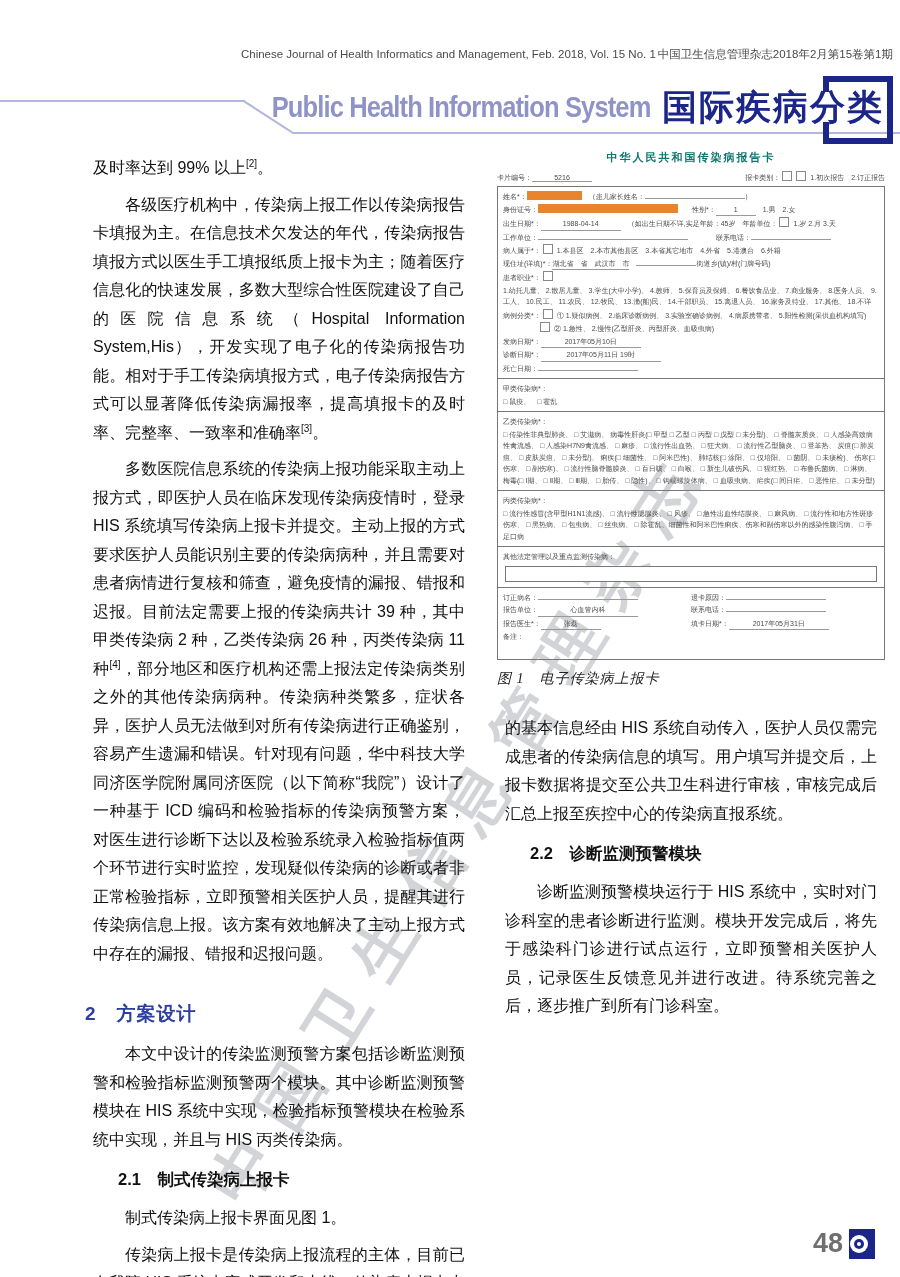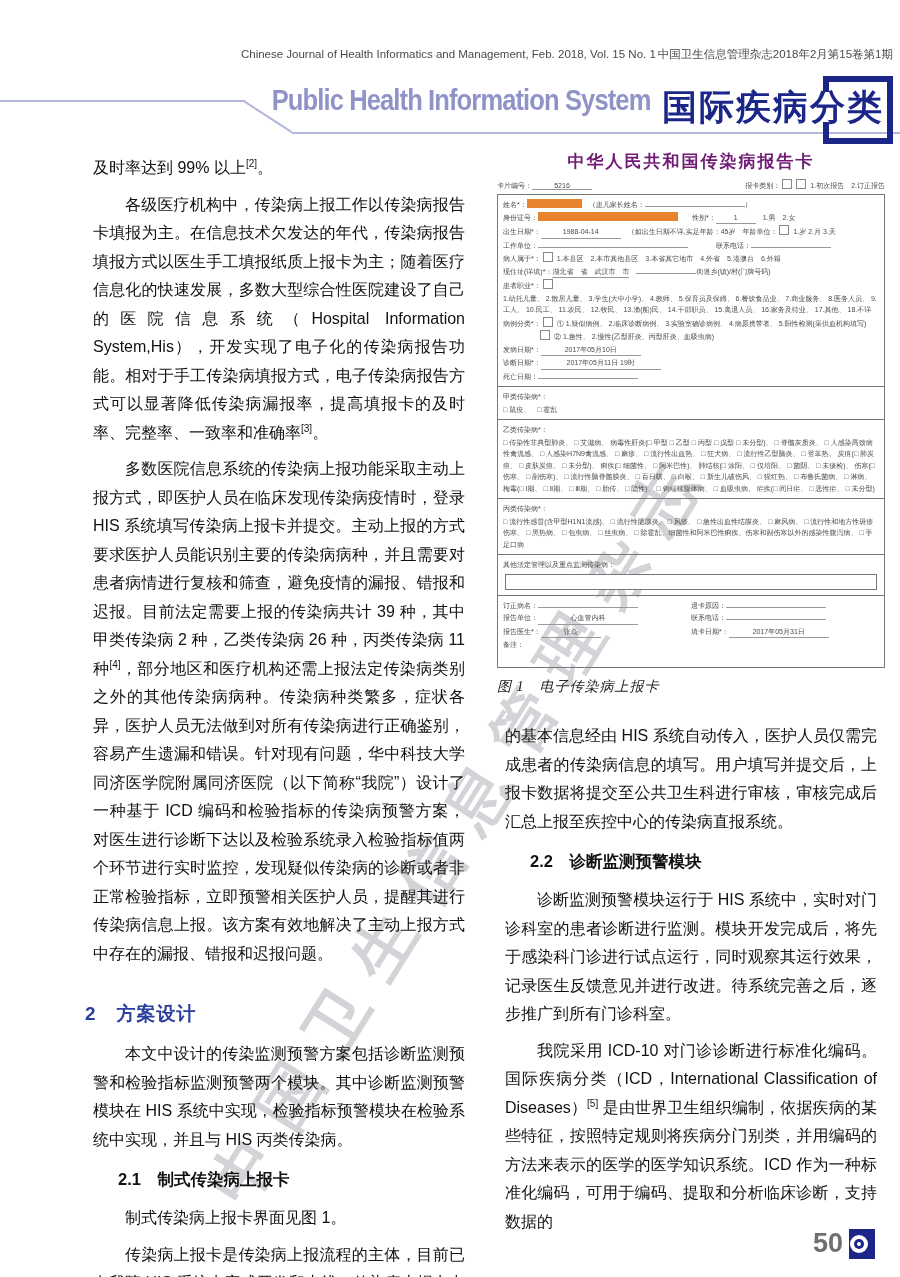--- a/index.html
+++ b/index.html
@@ -14,37 +14,37 @@
   .journal-line{position:absolute;top:47px;right:7px;z-index:2;font-size:11.5px;color:#4a4a4a;}
   .journal-line .cn{margin-left:2px;}
   .bl1{position:absolute;left:0;top:100px;width:245px;height:2px;background:#b3b7dd;z-index:2;}
   .bld{position:absolute;left:244px;top:100px;width:58px;height:2px;background:#b3b7dd;
        transform-origin:left top;transform:rotate(33deg);z-index:2;}
   .bl2{position:absolute;left:292px;top:132px;width:608px;height:2px;background:#b3b7dd;z-index:2;}
   .banner-frame{position:absolute;left:823px;top:76px;width:58px;height:56px;
                 border:6px solid #1b2688;z-index:3;}
   .banner-frame .gap{position:absolute;left:-6px;top:10px;width:6px;height:30px;background:#fff;}
   .banner-text{position:absolute;top:84px;right:16px;z-index:4;display:flex;
-               align-items:flex-start;gap:12px;white-space:nowrap;}
+               align-items:center;gap:12px;white-space:nowrap;}
   .banner-en{font-size:29px;font-weight:bold;color:#8f93c8;letter-spacing:-1px;
              transform:scaleX(.88);transform-origin:right center;}
   .banner-cn{font-size:35px;font-weight:bold;color:#1b2688;letter-spacing:2px;}
   
   .col{position:absolute;z-index:2;width:388px;}
   .col-left{left:85px;top:146px;}
   .col-right{left:497px;top:150px;}
   p.body{margin:8px;font-size:16px;line-height:28.5px;text-align:justify;color:#111;}
   p.indent{text-indent:2em;}
   sup.ref{font-size:10px;vertical-align:super;line-height:0;}
   h2.sec{margin:33px 0 13px 0;font-size:19px;font-weight:bold;color:#2c3f9e;letter-spacing:1px;}
   h3.sub{margin:15px 0 13px 0;font-size:16.5px;font-weight:bold;color:#111;padding-left:2em;}
   
   .figure{width:388px;color:#4a4a4a;}
   .f-title{text-align:center;font-family:"Liberation Serif",serif;font-weight:bold;
-           font-size:17px;color:#701a75;letter-spacing:2px;margin-bottom:6px;}
+           font-size:11px;color:#0f766e;letter-spacing:2px;margin-bottom:6px;}
   .f-meta{display:flex;justify-content:space-between;font-size:7px;margin-bottom:3px;align-items:flex-end;}
   .u{display:inline-block;border-bottom:1px solid #999;text-align:center;}
   .w40{width:40px}.w60{width:60px}.w80{width:80px}.w100{width:100px}.w120{width:120px}.w150{width:150px}
   .box{display:inline-block;width:8px;height:8px;border:1px solid #888;vertical-align:-1px;margin:0 2px;background:#fff;}
   .orange{display:inline-block;background:#e8832e;height:9px;vertical-align:-1px;}
   .o-name{width:55px}.o-id{width:140px}
   .f-outer{border:1.5px solid #777;}
   .f-sec{padding:3px 5px;font-size:7px;line-height:11.5px;color:#4a4a4a;}
   .f-sec + .f-sec{border-top:1px solid #777;}
   .fr{margin:1px 0;}
@@ -150,26 +150,25 @@
           </div>
           <div class="fr note-row"><span>备注：</span></div>
         </div>
       </div>
       <div class="figcaption">图 1　电子传染病上报卡</div>
     </div>
 
     <div class="cap-gap"></div>
     <p class="body">的基本信息经由 HIS 系统自动传入，医护人员仅需完成患者的传染病信息的填写。用户填写并提交后，上报卡数据将提交至公共卫生科进行审核，审核完成后汇总上报至疾控中心的传染病直报系统。</p>
     <h3 class="sub">2.2　诊断监测预警模块</h3>
-    <p class="body indent">诊断监测预警模块运行于 HIS 系统中，实时对门诊科室的患者诊断进行监测。模块开发完成后，将先于感染科门诊进行试点运行，同时观察其运行效果，记录医生反馈意见并进行改进。待系统完善之后，逐步推广到所有门诊科室。</p>
-    <p class="body indent"><span>我院采用 ICD-10 对门诊诊断进行标准化编码。国际疾病分类（ICD，International Classification of Diseases）</span><sup class="ref">[5]</sup><span> 是由世界卫生组织编制，依据疾病的某些特征，按照特定规则将疾病分门别类，并用编码的方法来表示的医学的医学知识系统。ICD 作为一种标准化编码，可用于编码、提取和分析临床诊断，支持数据的</span></p>
+    <p class="body indent">诊断监测预警模块运行于 HIS 系统中，实时对门诊科室的患者诊断进行监测。模块开发完成后，将先于感染科门诊进行试点运行，立即预警相关医护人员，记录医生反馈意见并进行改进。待系统完善之后，逐步推广到所有门诊科室。</p>
   </div>
 
   <div class="footer">
-    <span class="page-num">50</span>
+    <span class="page-num">48</span>
     <span class="pg-icon">
         <span class="c1"></span>
         <span class="c2"></span>
         <span class="c3"></span>
       </span>
   </div>
 
 </div>
 
 </body></html>

